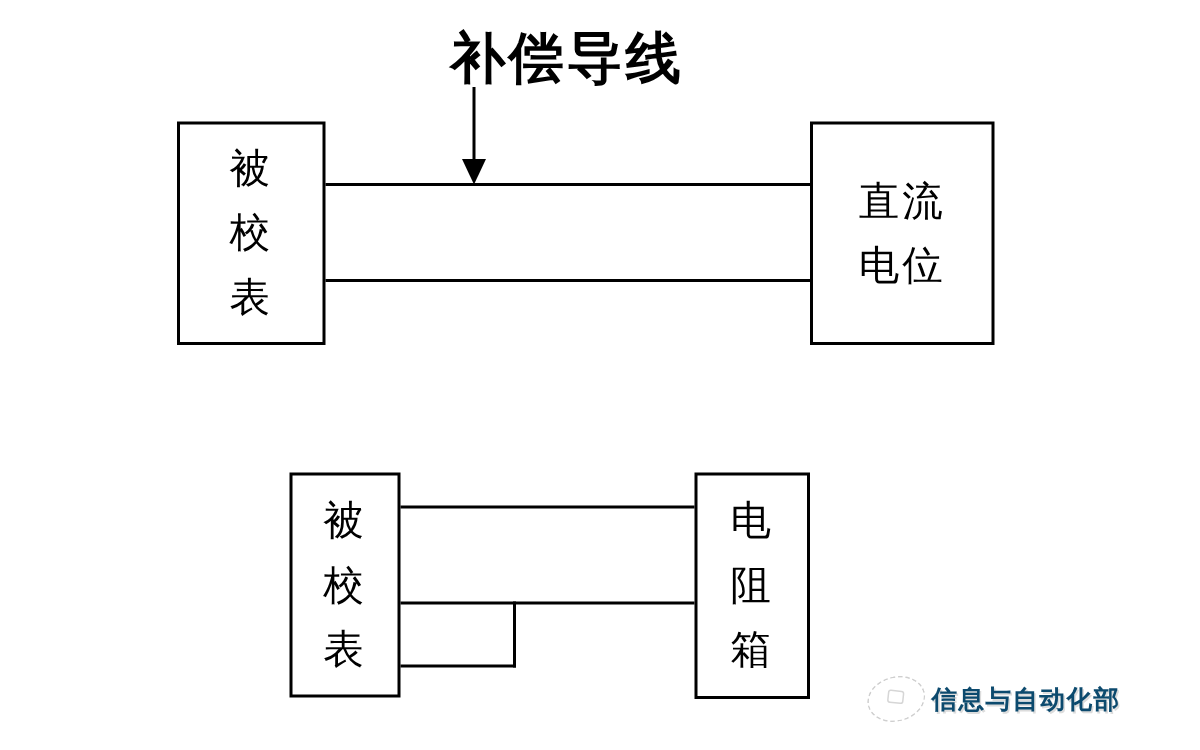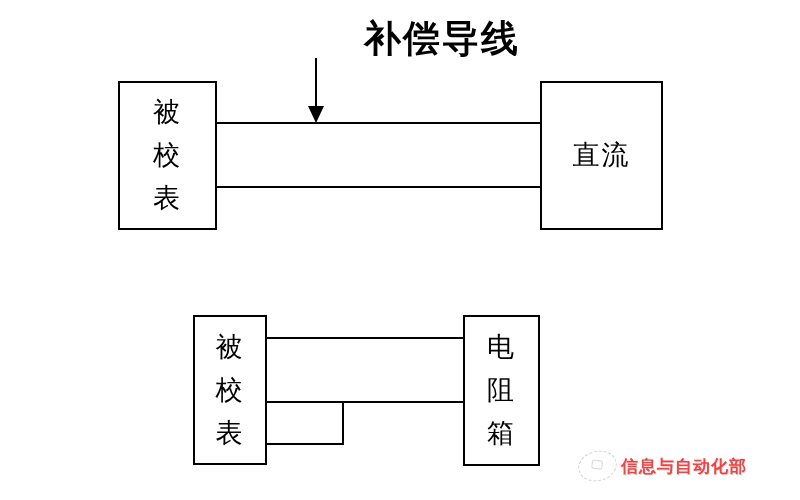--- a/index.html
+++ b/index.html
@@ -14,21 +14,21 @@
     background: #ffffff;
     overflow: hidden;
     font-family: "Liberation Serif", "DejaVu Serif", serif;
     color: #000000;
   }
   .title {
     position: absolute;
     left: 300px;
     top: 14px;
     width: 220px;
-    text-align: right;
+    text-align: left;
     font-size: 37px;
     font-weight: bold;
     letter-spacing: 2px;
     color: #000000;
     white-space: nowrap;
   }
   .box {
     position: absolute;
     box-sizing: border-box;
     border: 2px solid #000000;
@@ -108,21 +108,21 @@
     border-radius: 2px;
     transform: rotate(20deg);
   }
   .wm-text {
     position: absolute;
     left: 621px;
     top: 455px;
     font-size: 17px;
     font-weight: bold;
     letter-spacing: 1px;
-    color: #ef4444;
+    color: #0c4a6e;
     text-shadow: 1px 1px 0 #dcdcdc;
     white-space: nowrap;
     font-family: "Liberation Sans", "DejaVu Sans", sans-serif;
   }
 </style>
 </head>
 <body>
 
 <div class="canvas">
 
@@ -134,20 +134,21 @@
   </div>
 
   <div class="box box-top-left">
     <span class="row">被</span>
     <span class="row">校</span>
     <span class="row">表</span>
   </div>
 
   <div class="box box-top-right">
     <span class="row">直流</span>
+    <span class="row">电位</span>
   </div>
 
   <div class="hline wire-top-1"></div>
   <div class="hline wire-top-2"></div>
 
   <div class="box box-bot-left">
     <span class="row">被</span>
     <span class="row">校</span>
     <span class="row">表</span>
   </div>

